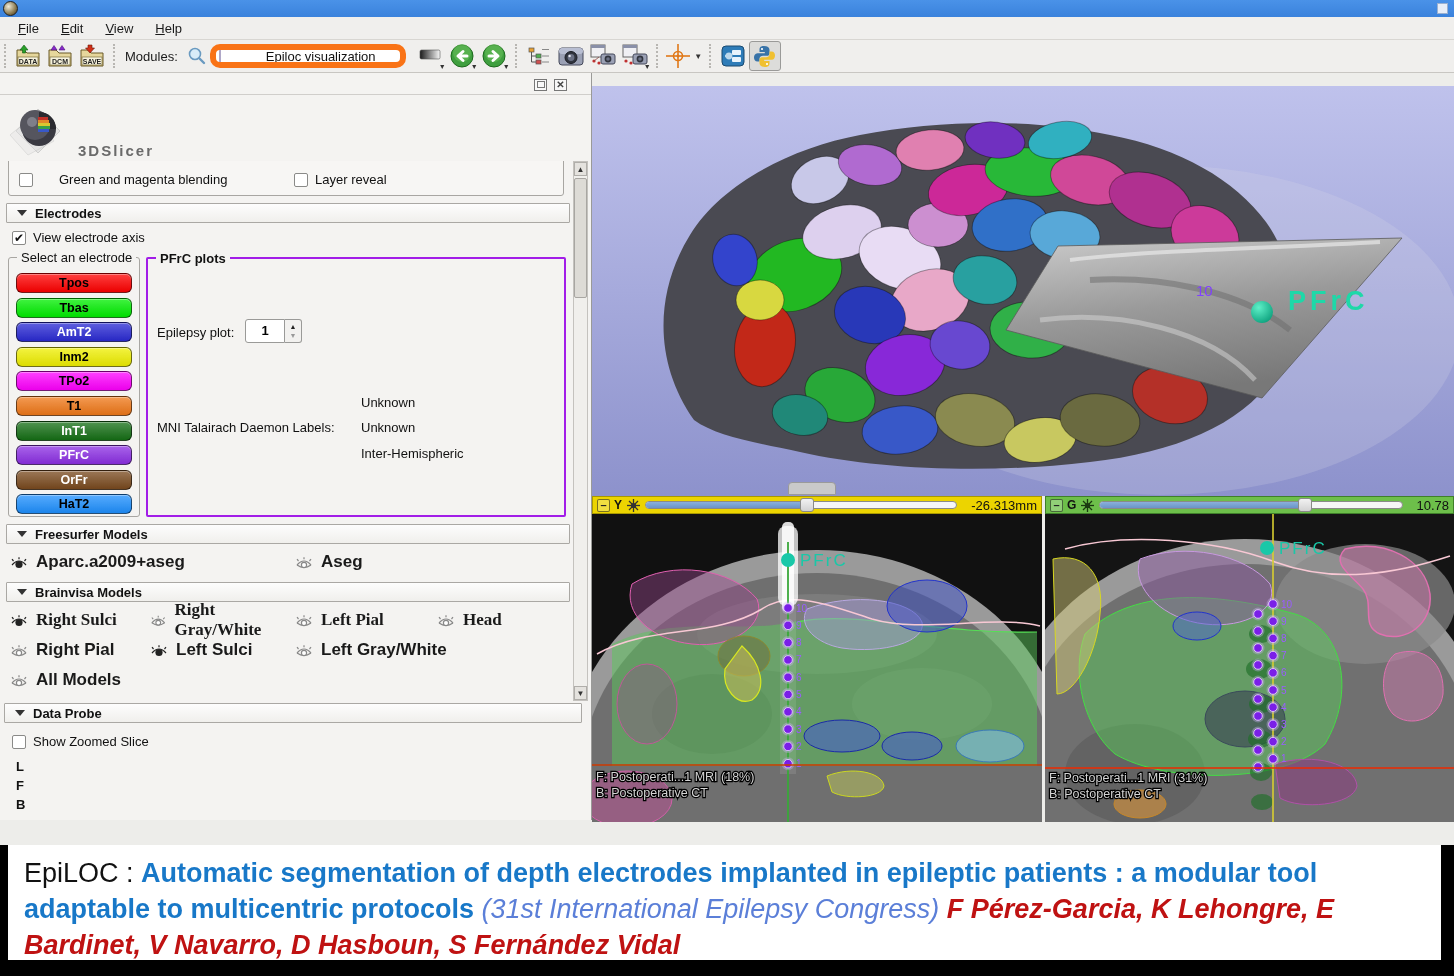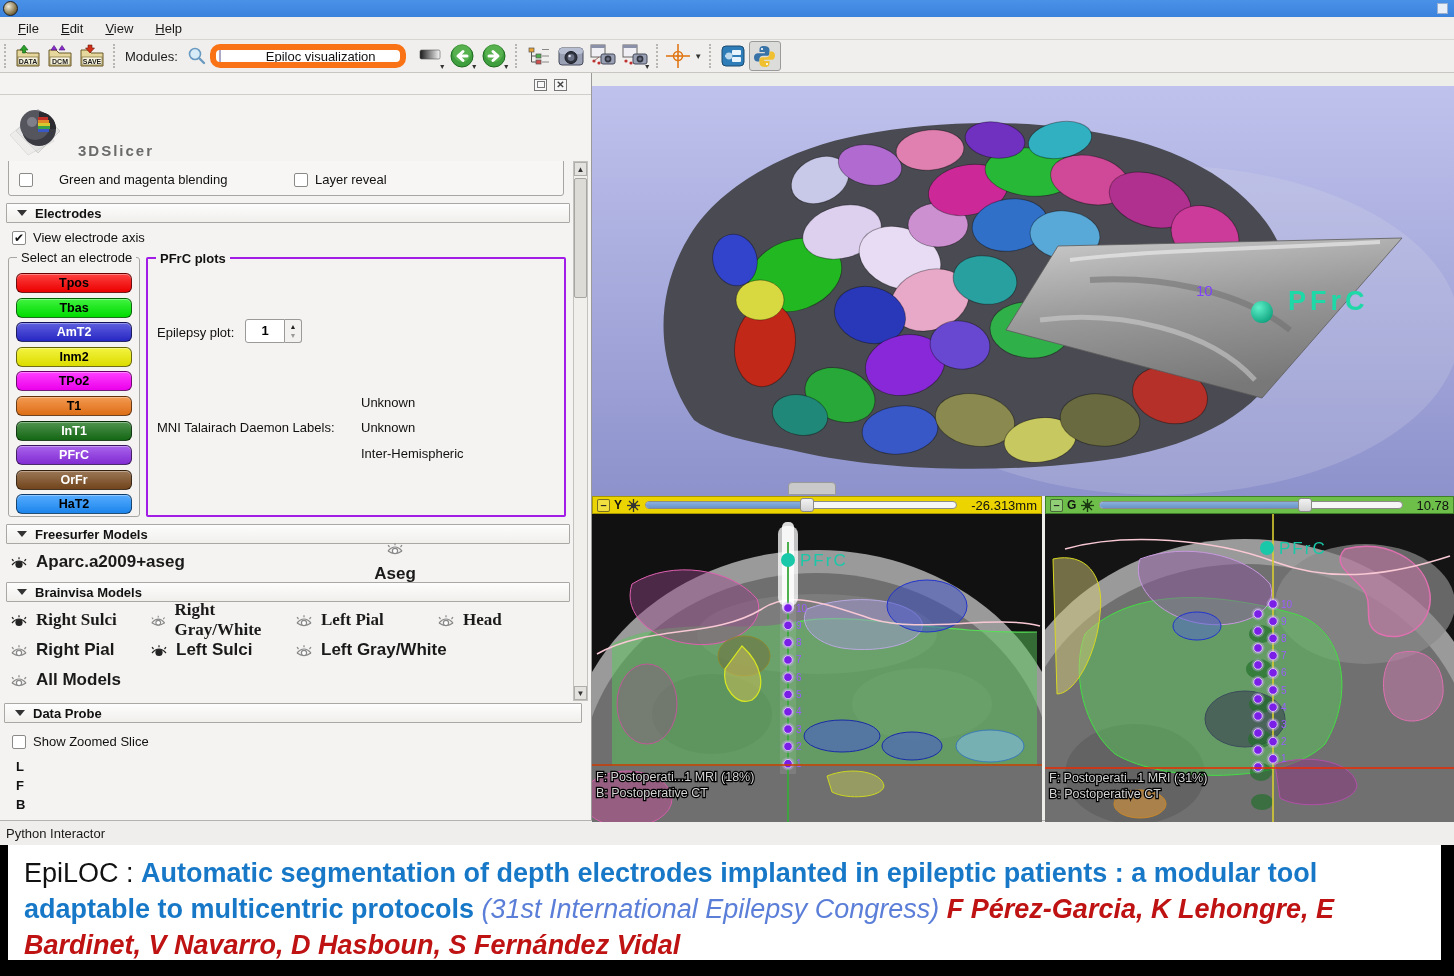--- a/index.html
+++ b/index.html
@@ -348,21 +348,21 @@
               <g stroke="#222" fill="none" stroke-width="1.2">
                 <path d="M2 10 Q9 2 16 10"></path>
                 <line x1="3.5" y1="6" x2="2" y2="4.2"></line>
                 <line x1="9" y1="4.2" x2="9" y2="2.2"></line>
                 <line x1="14.5" y1="6" x2="16" y2="4.2"></line>
                 <circle cx="9" cy="9.5" r="3.6" fill="#222" stroke="none"></circle>
               </g>
             </svg>
             <span>Aparc.a2009+aseg</span>
           </div>
-          <div class="model-item" style="width: 200px; flex-direction: column;">
+          <div class="model-item" style="width: 200px;">
             <svg width="18" height="15" viewBox="0 0 18 15">
               <g stroke="#888" fill="none" stroke-width="1.2">
                 <path d="M2 10 Q9 2 16 10"></path>
                 <line x1="3.5" y1="6" x2="2" y2="4.2"></line>
                 <line x1="9" y1="4.2" x2="9" y2="2.2"></line>
                 <line x1="14.5" y1="6" x2="16" y2="4.2"></line>
                 <path d="M2 10 Q9 15 16 10"></path>
                 <circle cx="9" cy="10" r="2.6" fill="#fff"></circle>
               </g>
             </svg>
@@ -498,23 +498,20 @@
       <span class="box"></span>
       <span>Show Zoomed Slice</span>
     </span>
     <div class="probe-rows">
         <div>L</div>
         <div>F</div>
         <div>B</div>
       </div>
   </div>
 
-  <div class="py-strip">
-    <span>Python Interactor</span>
-  </div>
 
   <svg class="view3d" viewBox="0 0 862 410">
     <defs>
       <linearGradient id="bg3d" x1="0" y1="0" x2="0" y2="1">
         <stop offset="0" stop-color="#bfc2ec"></stop>
           <stop offset="1" stop-color="#8d92cc"></stop>
       </linearGradient>
       <linearGradient id="plane" x1="0" y1="0" x2="0.3" y2="1">
         <stop offset="0" stop-color="#cccccc"></stop>
           <stop offset="0.5" stop-color="#9a9a9a"></stop>

